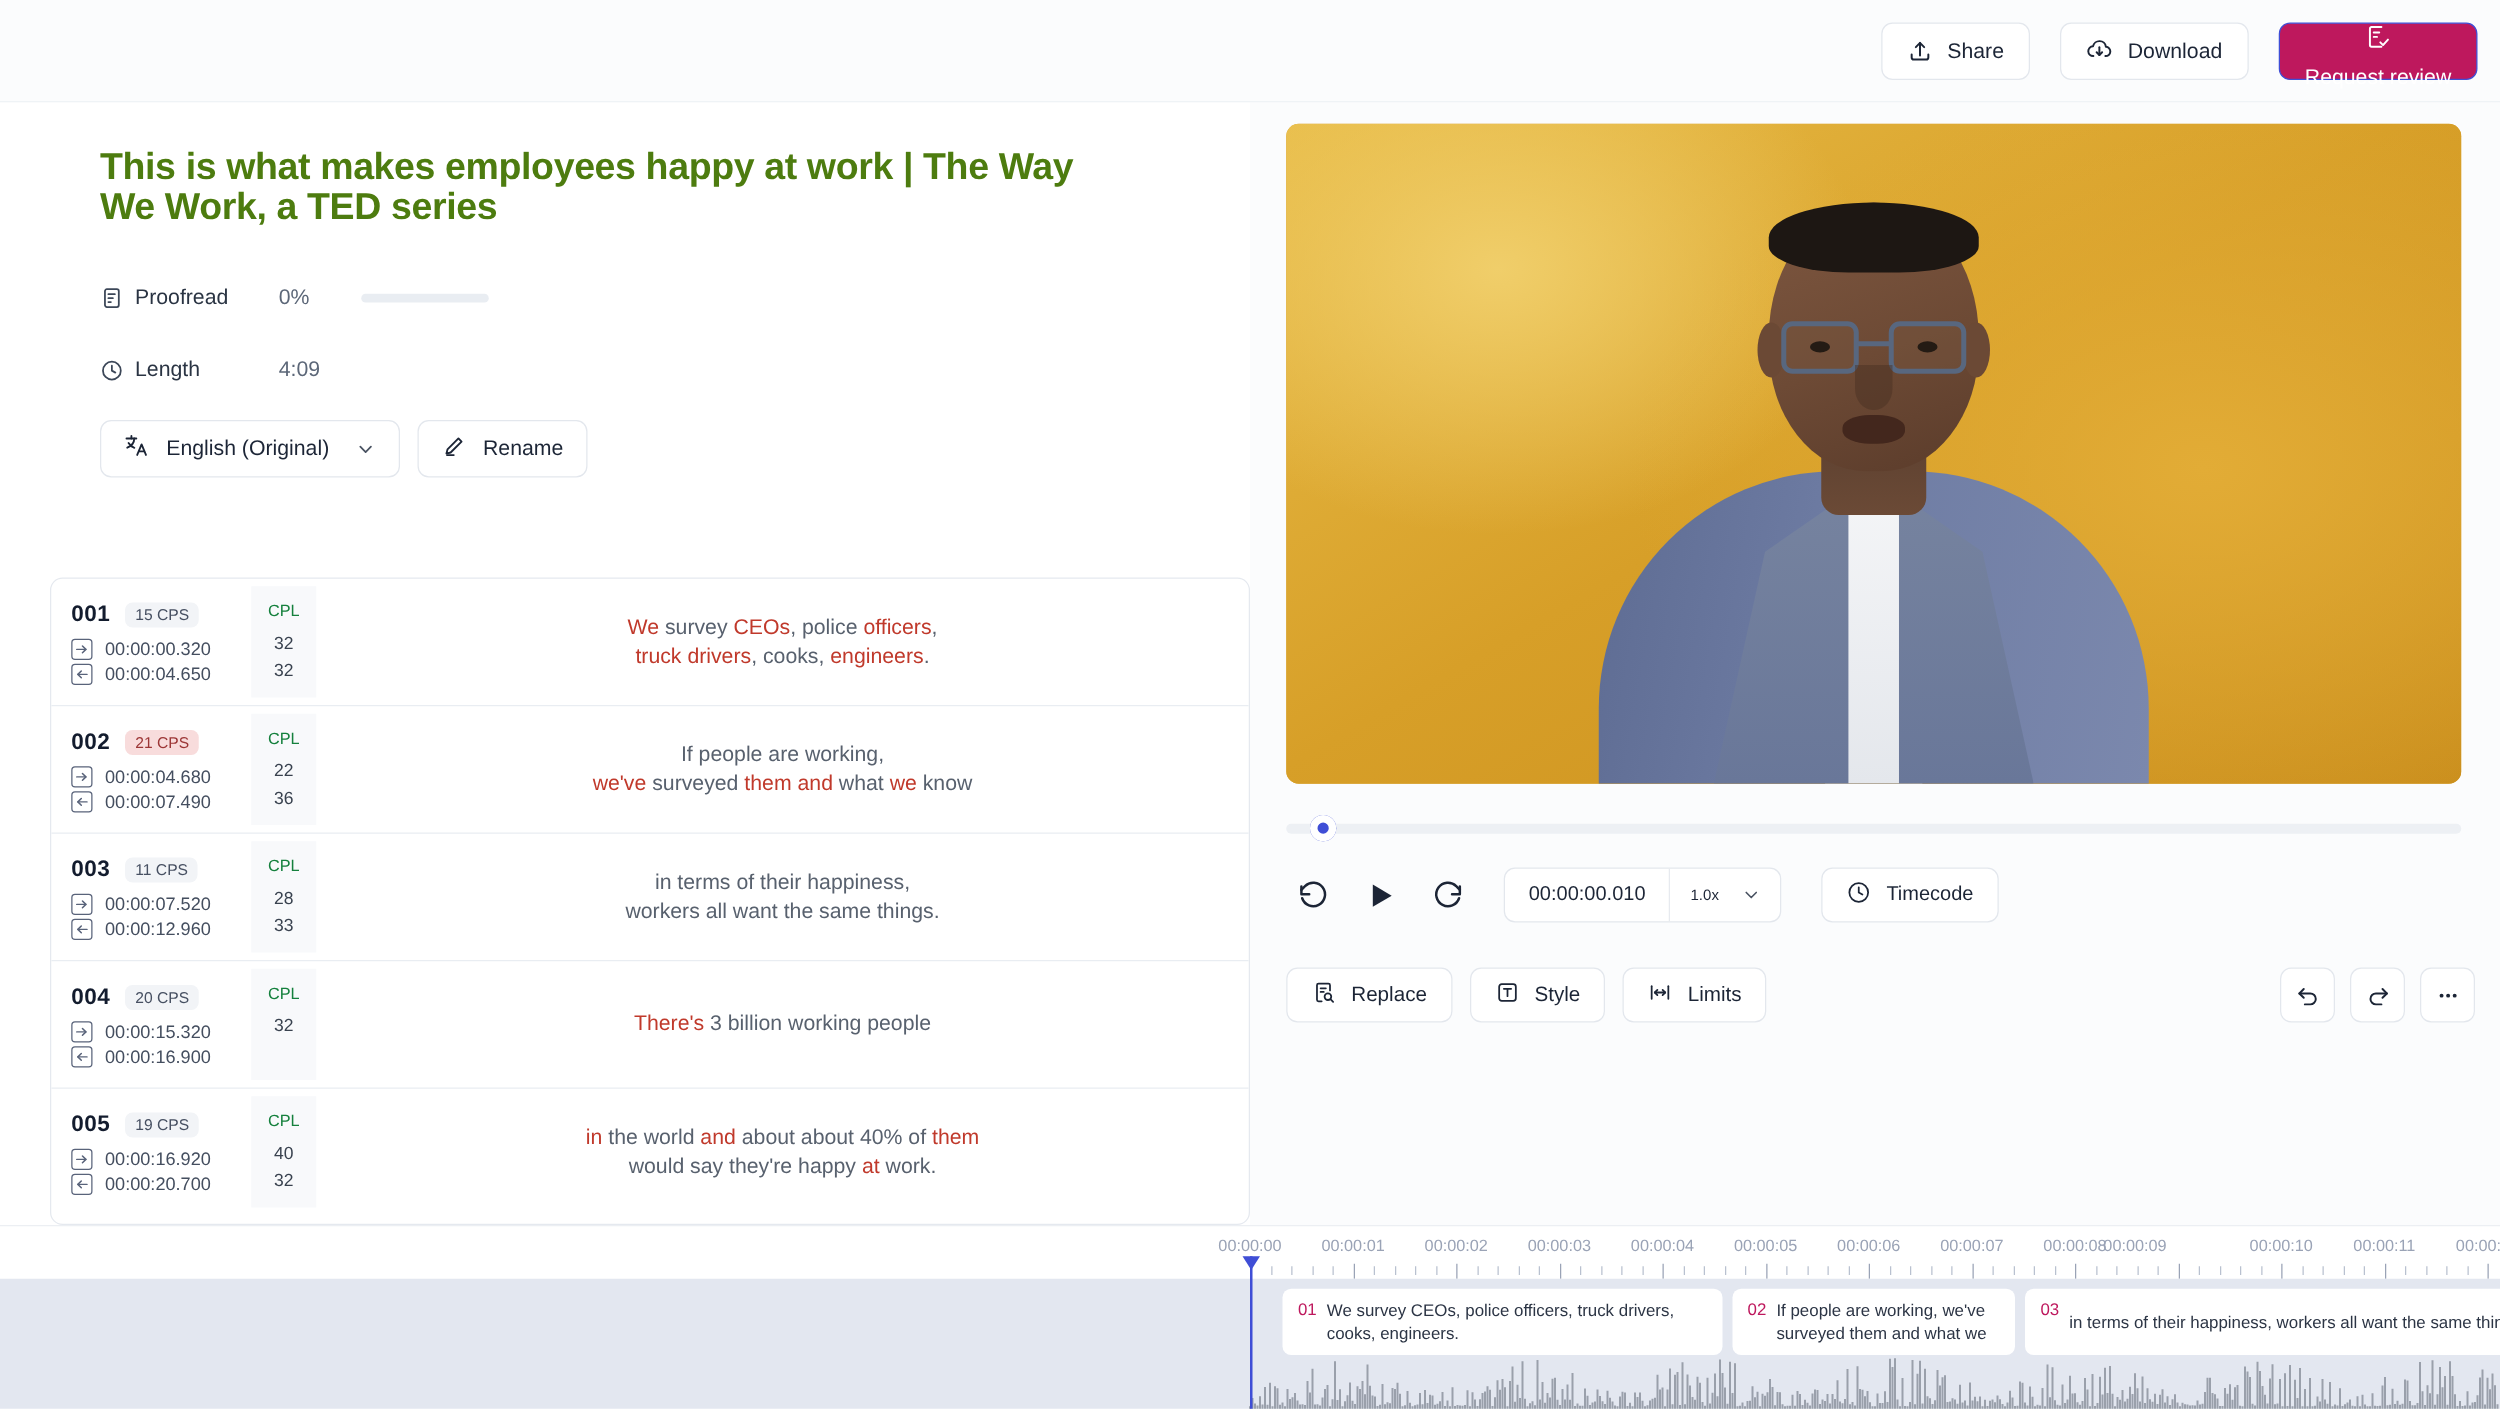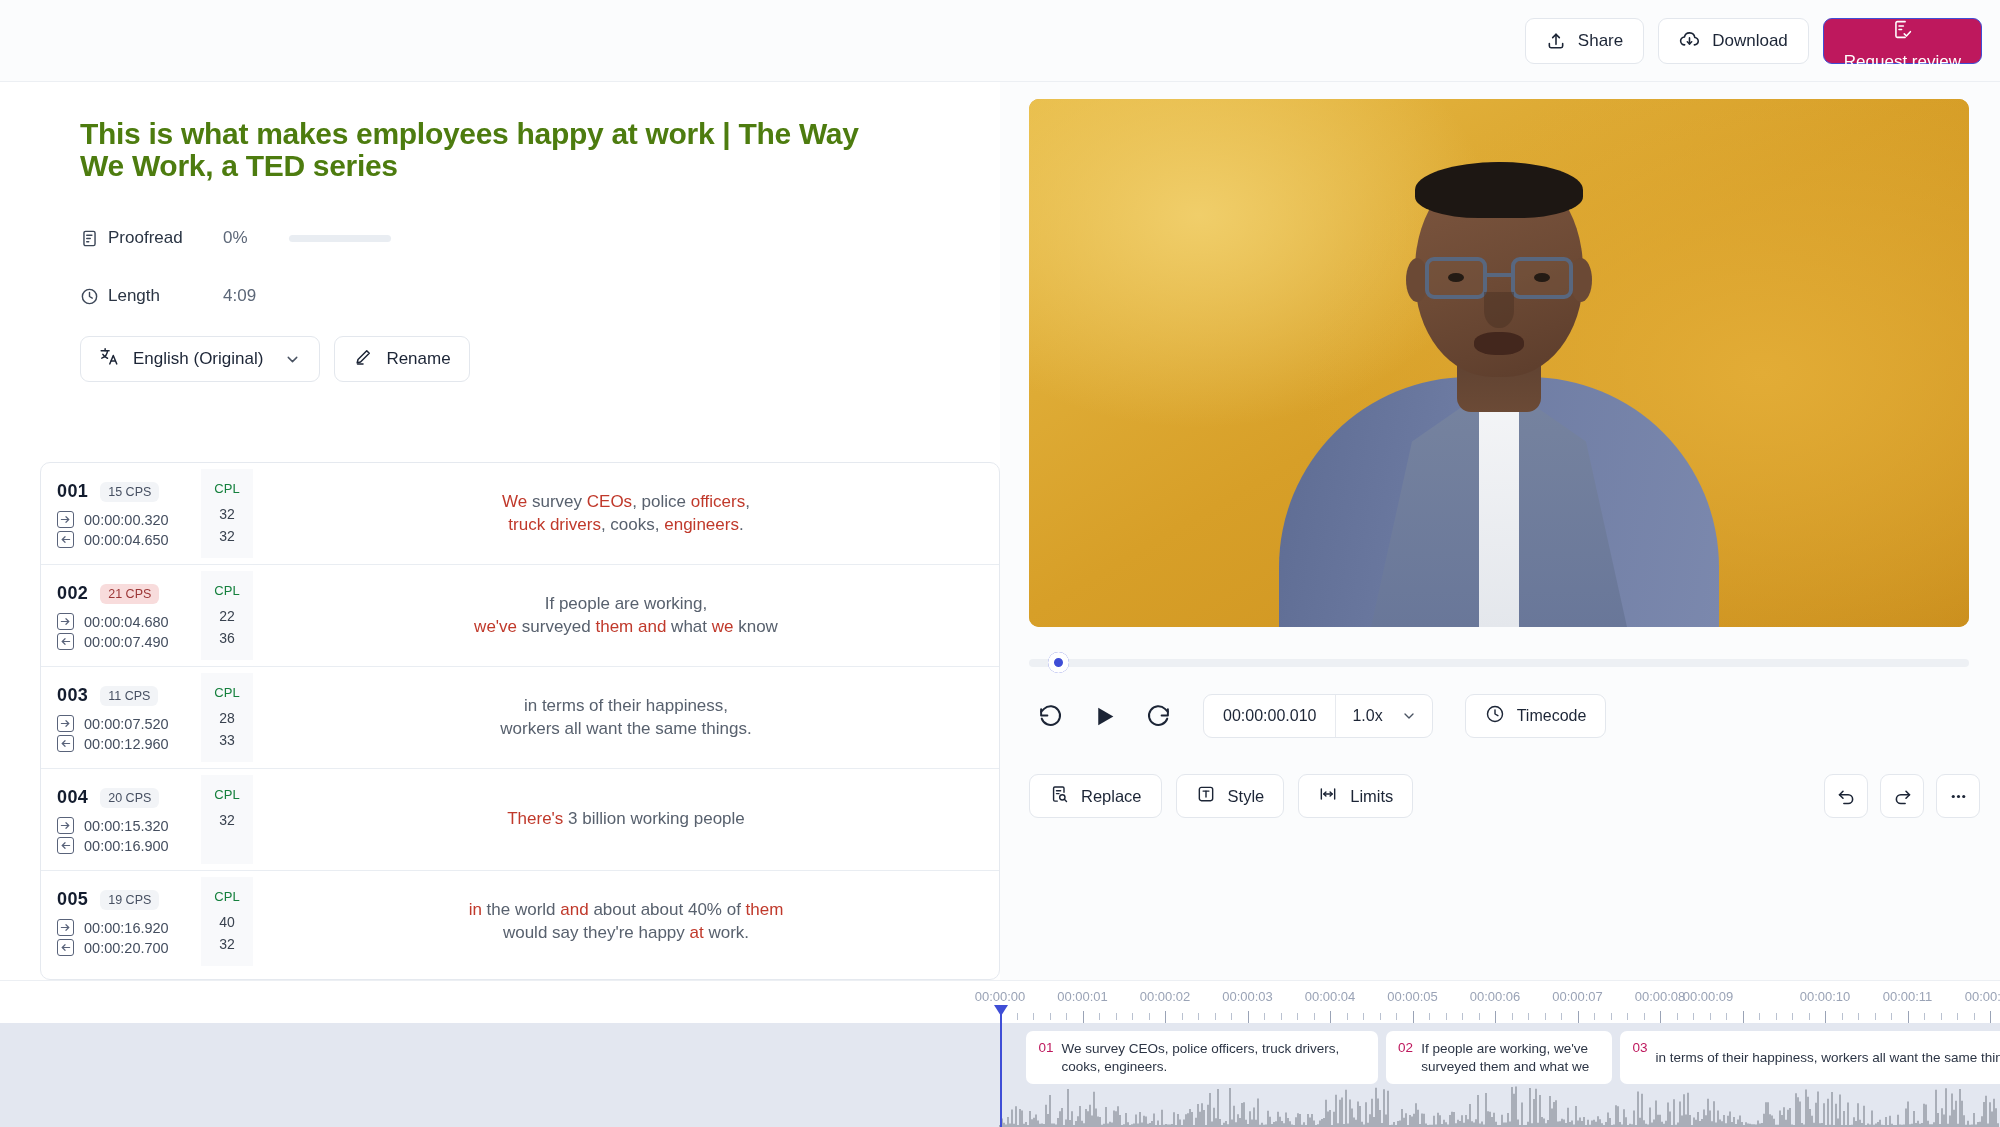--- a/index.html
+++ b/index.html
@@ -15,21 +15,21 @@
 
   
   .topbar {
     position: absolute; top: 0; left: 0; width: 2000px; height: 82px;
     display: flex; align-items: center; background: #fbfcfd;
     border-bottom: 1px solid #eceff3;
   }
   .topbar-left { display: flex; align-items: center; padding-left: 16px; gap: 20px; }
   .topbar-right {
     margin-left: auto; display: flex; align-items: center;
-    gap: 14px; padding-right: 18px;
+    gap: 24px; padding-right: 18px;
   }
   .btn {
     display: inline-flex; align-items: center; gap: 12px;
     background: #ffffff; border: 1px solid #e3e7ed; border-radius: 9px;
     height: 46px; padding: 0 20px; font-size: 17px; color: #1c2536;
     cursor: pointer; white-space: nowrap;
   }
   .btn .ico { display: flex; align-items: center; }
   .btn-primary {
     background: #be185d; border-color: #3f4ed6; color: #ffffff; flex-direction: column;
@@ -219,21 +219,21 @@
   }
   .tc-group {
     display: flex; align-items: center; border: 1px solid #e3e7ed;
     border-radius: 9px; height: 44px; background: #fff; margin-left: 12px;
   }
   .tc-val {
     padding: 0 19px; font-size: 16px; color: #1c2536;
     border-right: 1px solid #e7eaef; line-height: 42px;
   }
   .speed-val {
-    padding: 0 15px 0 16px; font-size: 16px; color: #1c2536;
+    padding: 0 15px 0 16px; font-size: 12px; color: #1c2536;
     display: flex; align-items: center; gap: 10px; cursor: pointer;
   }
   .timecode-btn {
     margin-left: 20px; display: inline-flex; align-items: center; gap: 12px;
     height: 44px; padding: 0 19px; border: 1px solid #e3e7ed;
     border-radius: 9px; background: #fff; font-size: 16px;
     color: #1c2536; cursor: pointer;
   }
 
   .tool-row {

